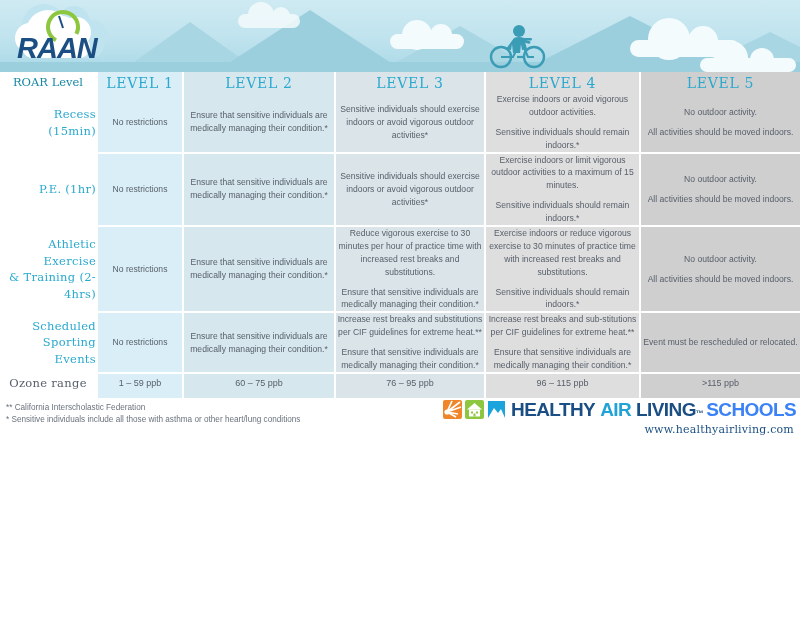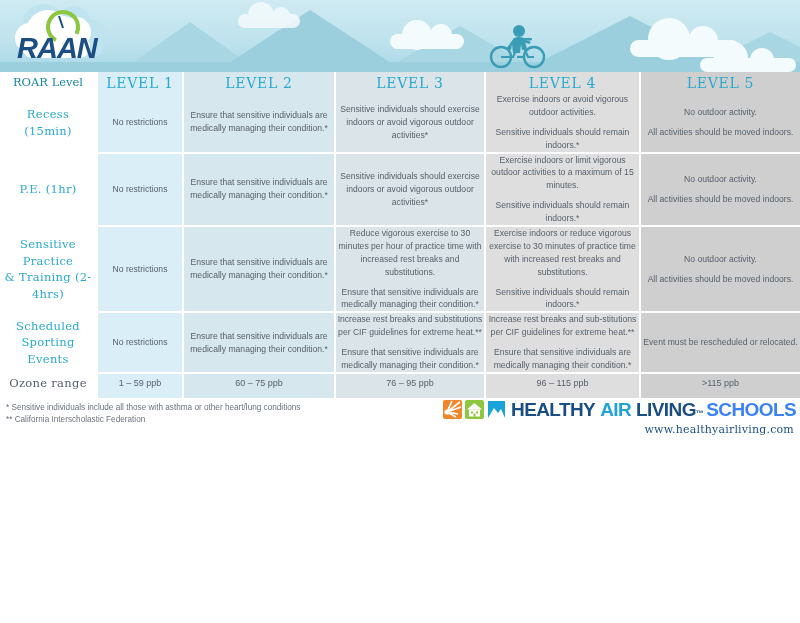--- a/index.html
+++ b/index.html
@@ -71,21 +71,21 @@
   .hdr td{
     height:21px;text-align:center;vertical-align:middle;
     font-family:"DejaVu Serif", serif;
     font-size:14px;color:#2aa9cf;letter-spacing:.7px;
     border-right:2px solid #ffffff;
   }
   .hdr td:last-child{border-right:none;}
   .hdr .rowhead{color:#1787a5;background:#ffffff;font-size:11.5px;letter-spacing:0;}
 
   .rowhead{
-    background:#ffffff;text-align:center;vertical-align:middle;
+    background:#ffffff;text-align:right;vertical-align:middle;
     font-family:"DejaVu Serif", serif;
     color:#2aa9cf;font-size:11.5px;line-height:1.45;letter-spacing:.3px;
     border-right:2px solid #ffffff;
   }
   .cell{
     text-align:center;vertical-align:middle;
     font-size:8.6px;line-height:1.5;color:#58606b;
     padding:8px 10px;
     border-right:2px solid #ffffff;
     border-bottom:2px solid #ffffff;
@@ -247,21 +247,21 @@
         <p>Sensitive individuals should remain indoors.*</p>
       </td>
       <td class="cell t5">
         <p>No outdoor activity.</p>
         <p>All activities should be moved indoors.</p>
       </td>
     </tr>
 
     <tr>
       <td class="rowhead">
-        <div>Sensitive Practice</div>
+        <div>Athletic Exercise</div>
         <div>&amp; Training (2-4hrs)</div>
       </td>
       <td class="cell t1">
         <p>No restrictions</p>
       </td>
       <td class="cell t2">
         <p>Ensure that sensitive individuals are medically managing their condition.*</p>
       </td>
       <td class="cell t3">
         <p>Reduce vigorous exercise to 30 minutes per hour of practice time with increased rest breaks and substitutions.</p>
@@ -308,22 +308,22 @@
       <td class="t2">60 – 75 ppb</td>
       <td class="t3">76 – 95 ppb</td>
       <td class="t4">96 – 115 ppb</td>
       <td class="t5">&gt;115 ppb</td>
     </tr>
   </tbody>
     </table>
 
   <div class="footer">
     <div class="notes">
+      <div>** California Interscholastic Federation</div>
       <div>* Sensitive individuals include all those with asthma or other heart/lung conditions</div>
-      <div>** California Interscholastic Federation</div>
     </div>
 
     <div class="hal">
       <div class="halicons">
         <span class="halsq">
           <svg width="19" height="19" viewBox="0 0 19 19" xmlns="http://www.w3.org/2000/svg">
             <rect width="19" height="19" fill="#f0862a"></rect>
             <g fill="#ffffff">
               <circle cx="4" cy="12" r="2.6"></circle>
               <path d="M4 12 L17 2 M4 12 L18 7 M4 12 L15 14 M4 12 L9 1 M4 12 L13 17" stroke="#ffffff" stroke-width="1.7" fill="none"></path>

